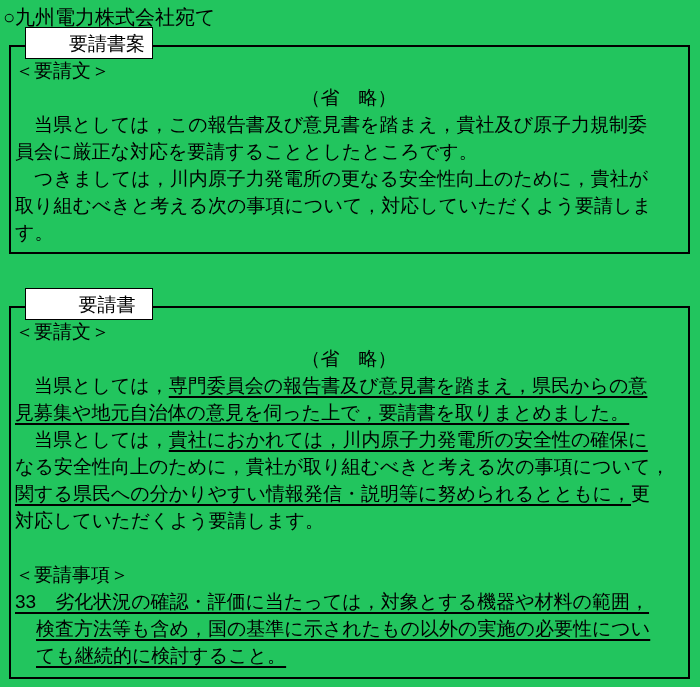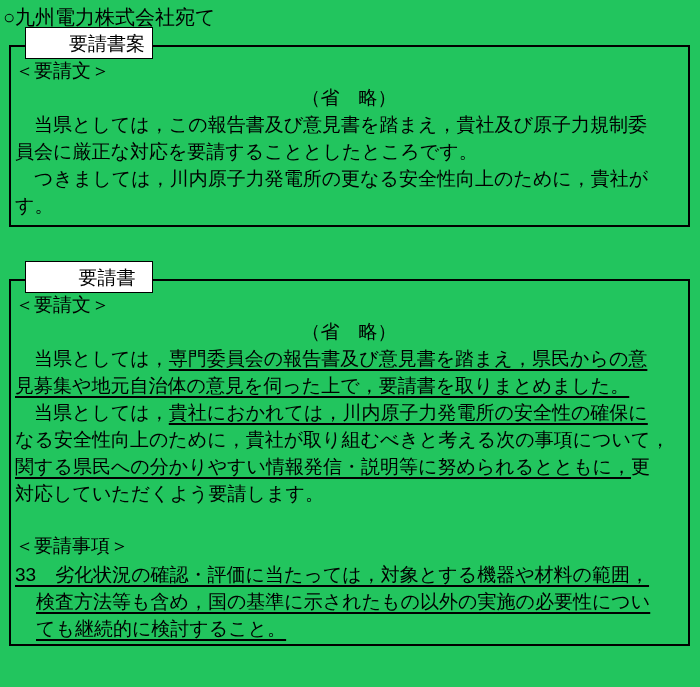--- a/index.html
+++ b/index.html
@@ -26,21 +26,21 @@
     position: relative;
     box-sizing: border-box;
     margin-left: 9px;
     width: 681px;
     border: 2px solid #000000;
     padding: 10px 5px 6px 4px;
     font-size: 19px;
     line-height: 27px;
   }
   .box.sec1 { margin-top: 16px; }
-  .box.sec2 { margin-top: 52px; padding-bottom: 2px; }
+  .box.sec2 { margin-top: 52px; padding-bottom: 8px; }
   .section-label {
     position: absolute;
     top: -20px;
     left: 14px;
     box-sizing: border-box;
     width: 128px;
     height: 32px;
     background: #ffffff;
     border: 1.5px solid #000000;
     display: flex;
@@ -53,21 +53,21 @@
   }
   .hline, .tline {
     height: 27px;
     white-space: pre;
   }
   .omission {
     height: 27px;
     white-space: pre;
     text-align: center;
   }
-  .items-heading { margin-top: 27px; font-family: Liberation Mono, monospace; }
+  .items-heading { margin-top: 27px; }
   .tline.indent { padding-left: 21px; }
   .u {
     text-decoration: underline;
     text-underline-offset: 4px;
     text-decoration-thickness: 1.5px;
   }
 </style>
 </head>
 <body>
 
@@ -76,20 +76,21 @@
   <div class="page-title">○九州電力株式会社宛て</div>
 
   <section class="box sec1">
     <div class="section-label">要請書案</div>
     <div class="hline">＜要請文＞</div>
     <div class="omission">（省　略）</div>
     <div class="body-lines">
         <div class="tline"><span>　当県としては，この報告書及び意見書を踏まえ，貴社及び原子力規制委</span></div>
         <div class="tline"><span>員会に厳正な対応を要請することとしたところです。</span></div>
         <div class="tline"><span>　つきましては，川内原子力発電所の更なる安全性向上のために，貴社が</span></div>
+        <div class="tline"><span>取り組むべきと考える次の事項について，対応していただくよう要請しま</span></div>
         <div class="tline"><span>す。</span></div>
       </div>
   </section>
 
   <section class="box sec2">
     <div class="section-label">要請書</div>
     <div class="hline">＜要請文＞</div>
     <div class="omission">（省　略）</div>
     <div class="body-lines">
         <div class="tline"><span>　当県としては，</span><span class="u">専門委員会の報告書及び意見書を踏まえ，県民からの意</span></div>

